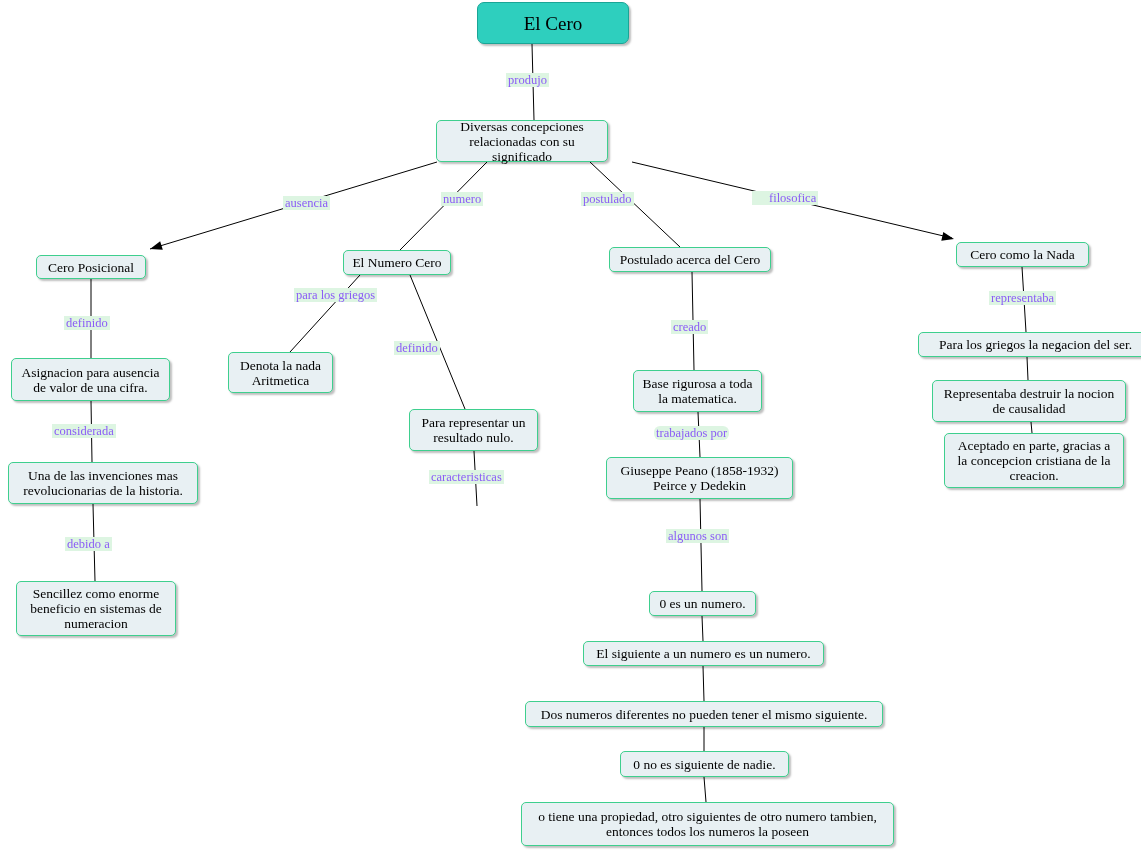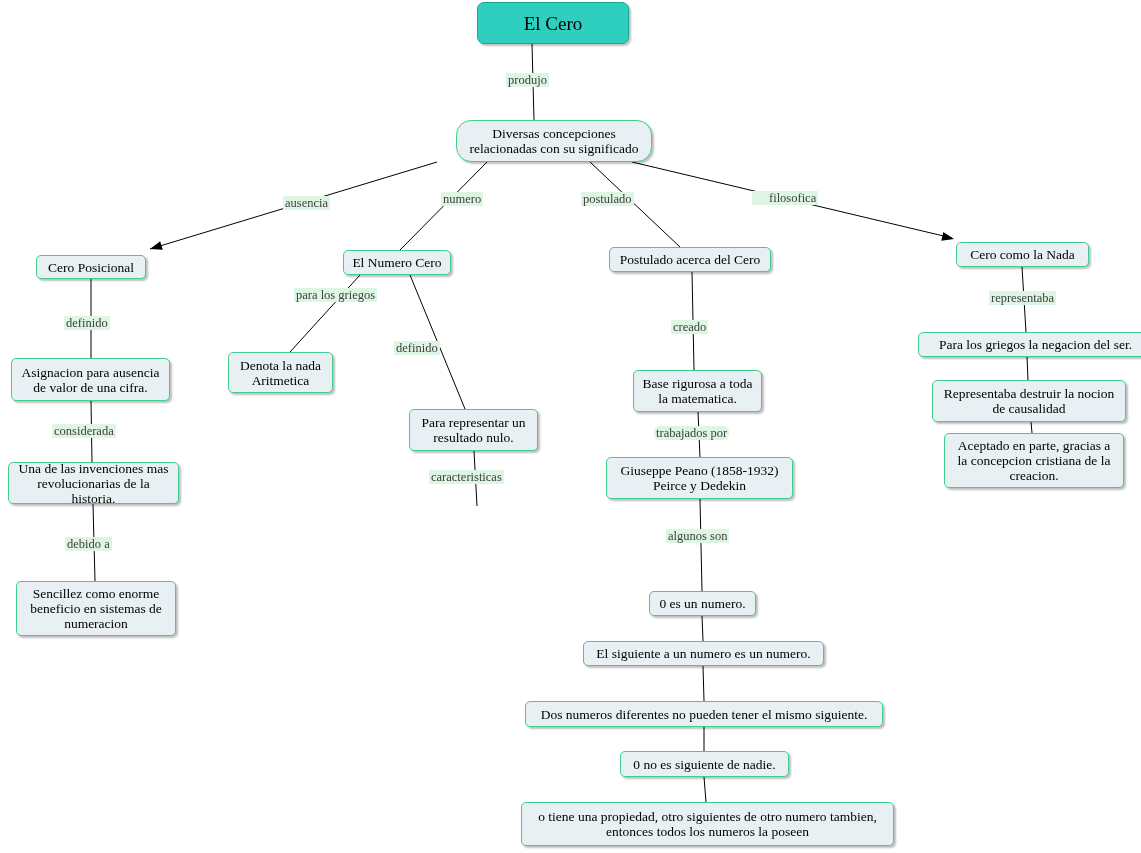--- a/index.html
+++ b/index.html
@@ -47,21 +47,21 @@
   .node.root {
     background: #2ecfbe;
     border: 1px solid #1aa596;
     font-size: 19px;
     line-height: 21px;
     border-radius: 7px;
   }
   .link-label {
     position: absolute;
     background: #ddf5e2;
-    color: #404040;
+    color: #8b5cf6;
     font-size: 12.5px;
     line-height: 14px;
     padding: 0 2px;
     white-space: nowrap;
     text-align: center;
   }
 </style>
 </head>
 <body>
 
@@ -100,36 +100,36 @@
     <div class="link-label" style="left: 294px; top: 288px;">para los griegos</div>
     <div class="link-label" style="left: 394px; top: 341px;">definido</div>
     <div class="link-label" style="left: 671px; top: 320px;">creado</div>
     <div class="link-label" style="left: 989px; top: 291px;">representaba</div>
     <div class="link-label" style="left: 52px; top: 424px;">considerada</div>
     <div class="link-label" style="left: 429px; top: 470px;">caracteristicas</div>
     <div class="link-label" style="left: 654px; top: 426px; border-radius: 6px;">trabajados por</div>
     <div class="link-label" style="left: 65px; top: 537px;">debido a</div>
     <div class="link-label" style="left: 666px; top: 529px;">algunos son</div>
     <div class="node root" style="left: 456px; top: 2px; width: 152px; height: 42px; margin-left: 21px;">El Cero</div>
-    <div class="node" style="left: 456px; top: 120px; width: 196px; height: 42px; border-radius: 15px;">Diversas concepciones
+    <div class="node" style="left: 436px; top: 120px; width: 172px; height: 42px;">Diversas concepciones
 relacionadas con su significado</div>
     <div class="node" style="left: 36px; top: 255px; width: 110px; height: 24px;">Cero Posicional</div>
     <div class="node" style="left: 343px; top: 250px; width: 108px; height: 25px;">El Numero Cero</div>
     <div class="node" style="left: 609px; top: 247px; width: 162px; height: 25px;">Postulado acerca del Cero</div>
     <div class="node" style="left: 956px; top: 242px; width: 133px; height: 25px;">Cero como la Nada</div>
     <div class="node" style="left: 11px; top: 358px; width: 159px; height: 43px;">Asignacion para ausencia
 de valor de una cifra.</div>
     <div class="node" style="left: 409px; top: 409px; width: 129px; height: 42px;">Para representar un
 resultado nulo.</div>
     <div class="node" style="left: 228px; top: 352px; width: 105px; height: 41px;">Denota la nada
 Aritmetica</div>
     <div class="node" style="left: 633px; top: 370px; width: 129px; height: 42px;">Base rigurosa a toda
 la matematica.</div>
     <div class="node" style="left: 918px; top: 332px; width: 235px; height: 25px;">Para los griegos la negacion del ser.</div>
-    <div class="node" style="left: 8px; top: 462px; width: 171px; height: 42px;">Una de las invenciones mas
+    <div class="node" style="left: 8px; top: 462px; width: 190px; height: 42px;">Una de las invenciones mas
 revolucionarias de la historia.</div>
     <div class="node" style="left: 606px; top: 457px; width: 187px; height: 42px;">Giuseppe Peano (1858-1932)
 Peirce y Dedekin</div>
     <div class="node" style="left: 932px; top: 380px; width: 194px; height: 42px;">Representaba destruir la nocion
 de causalidad</div>
     <div class="node" style="left: 944px; top: 433px; width: 180px; height: 55px;">Aceptado en parte, gracias a
 la concepcion cristiana de la
 creacion.</div>
     <div class="node" style="left: 16px; top: 581px; width: 160px; height: 55px;">Sencillez como enorme
 beneficio en sistemas de

